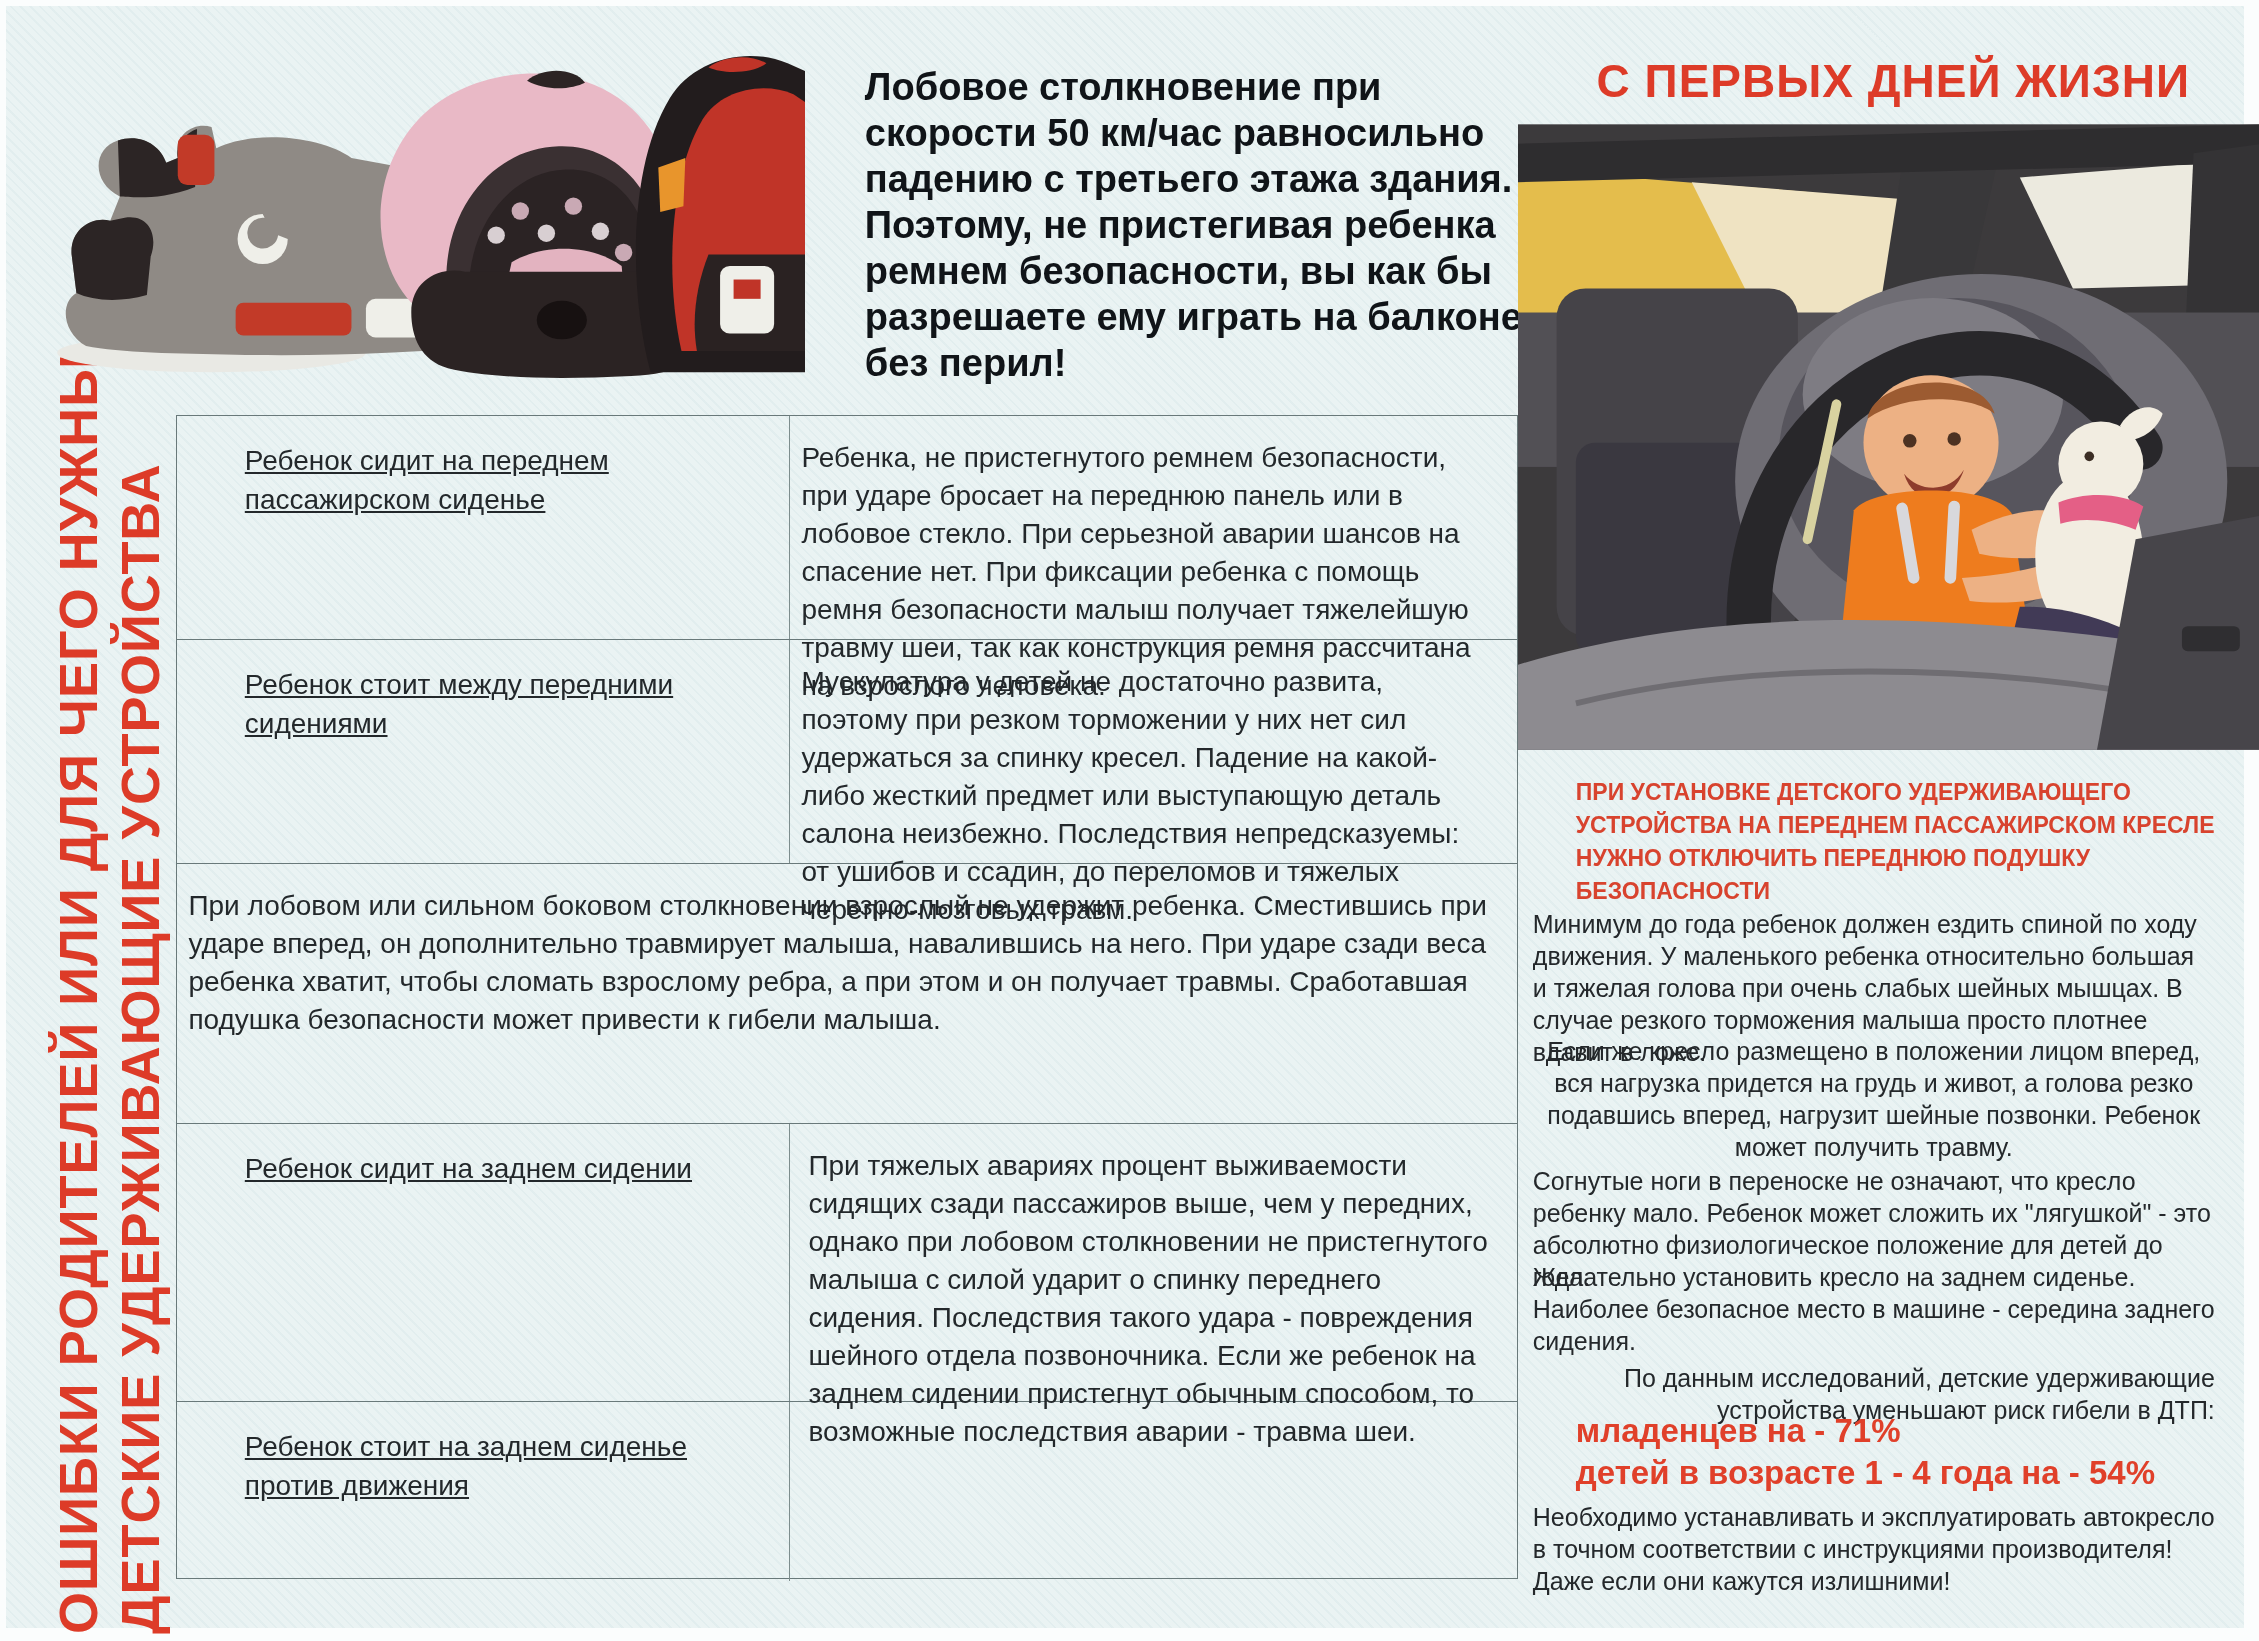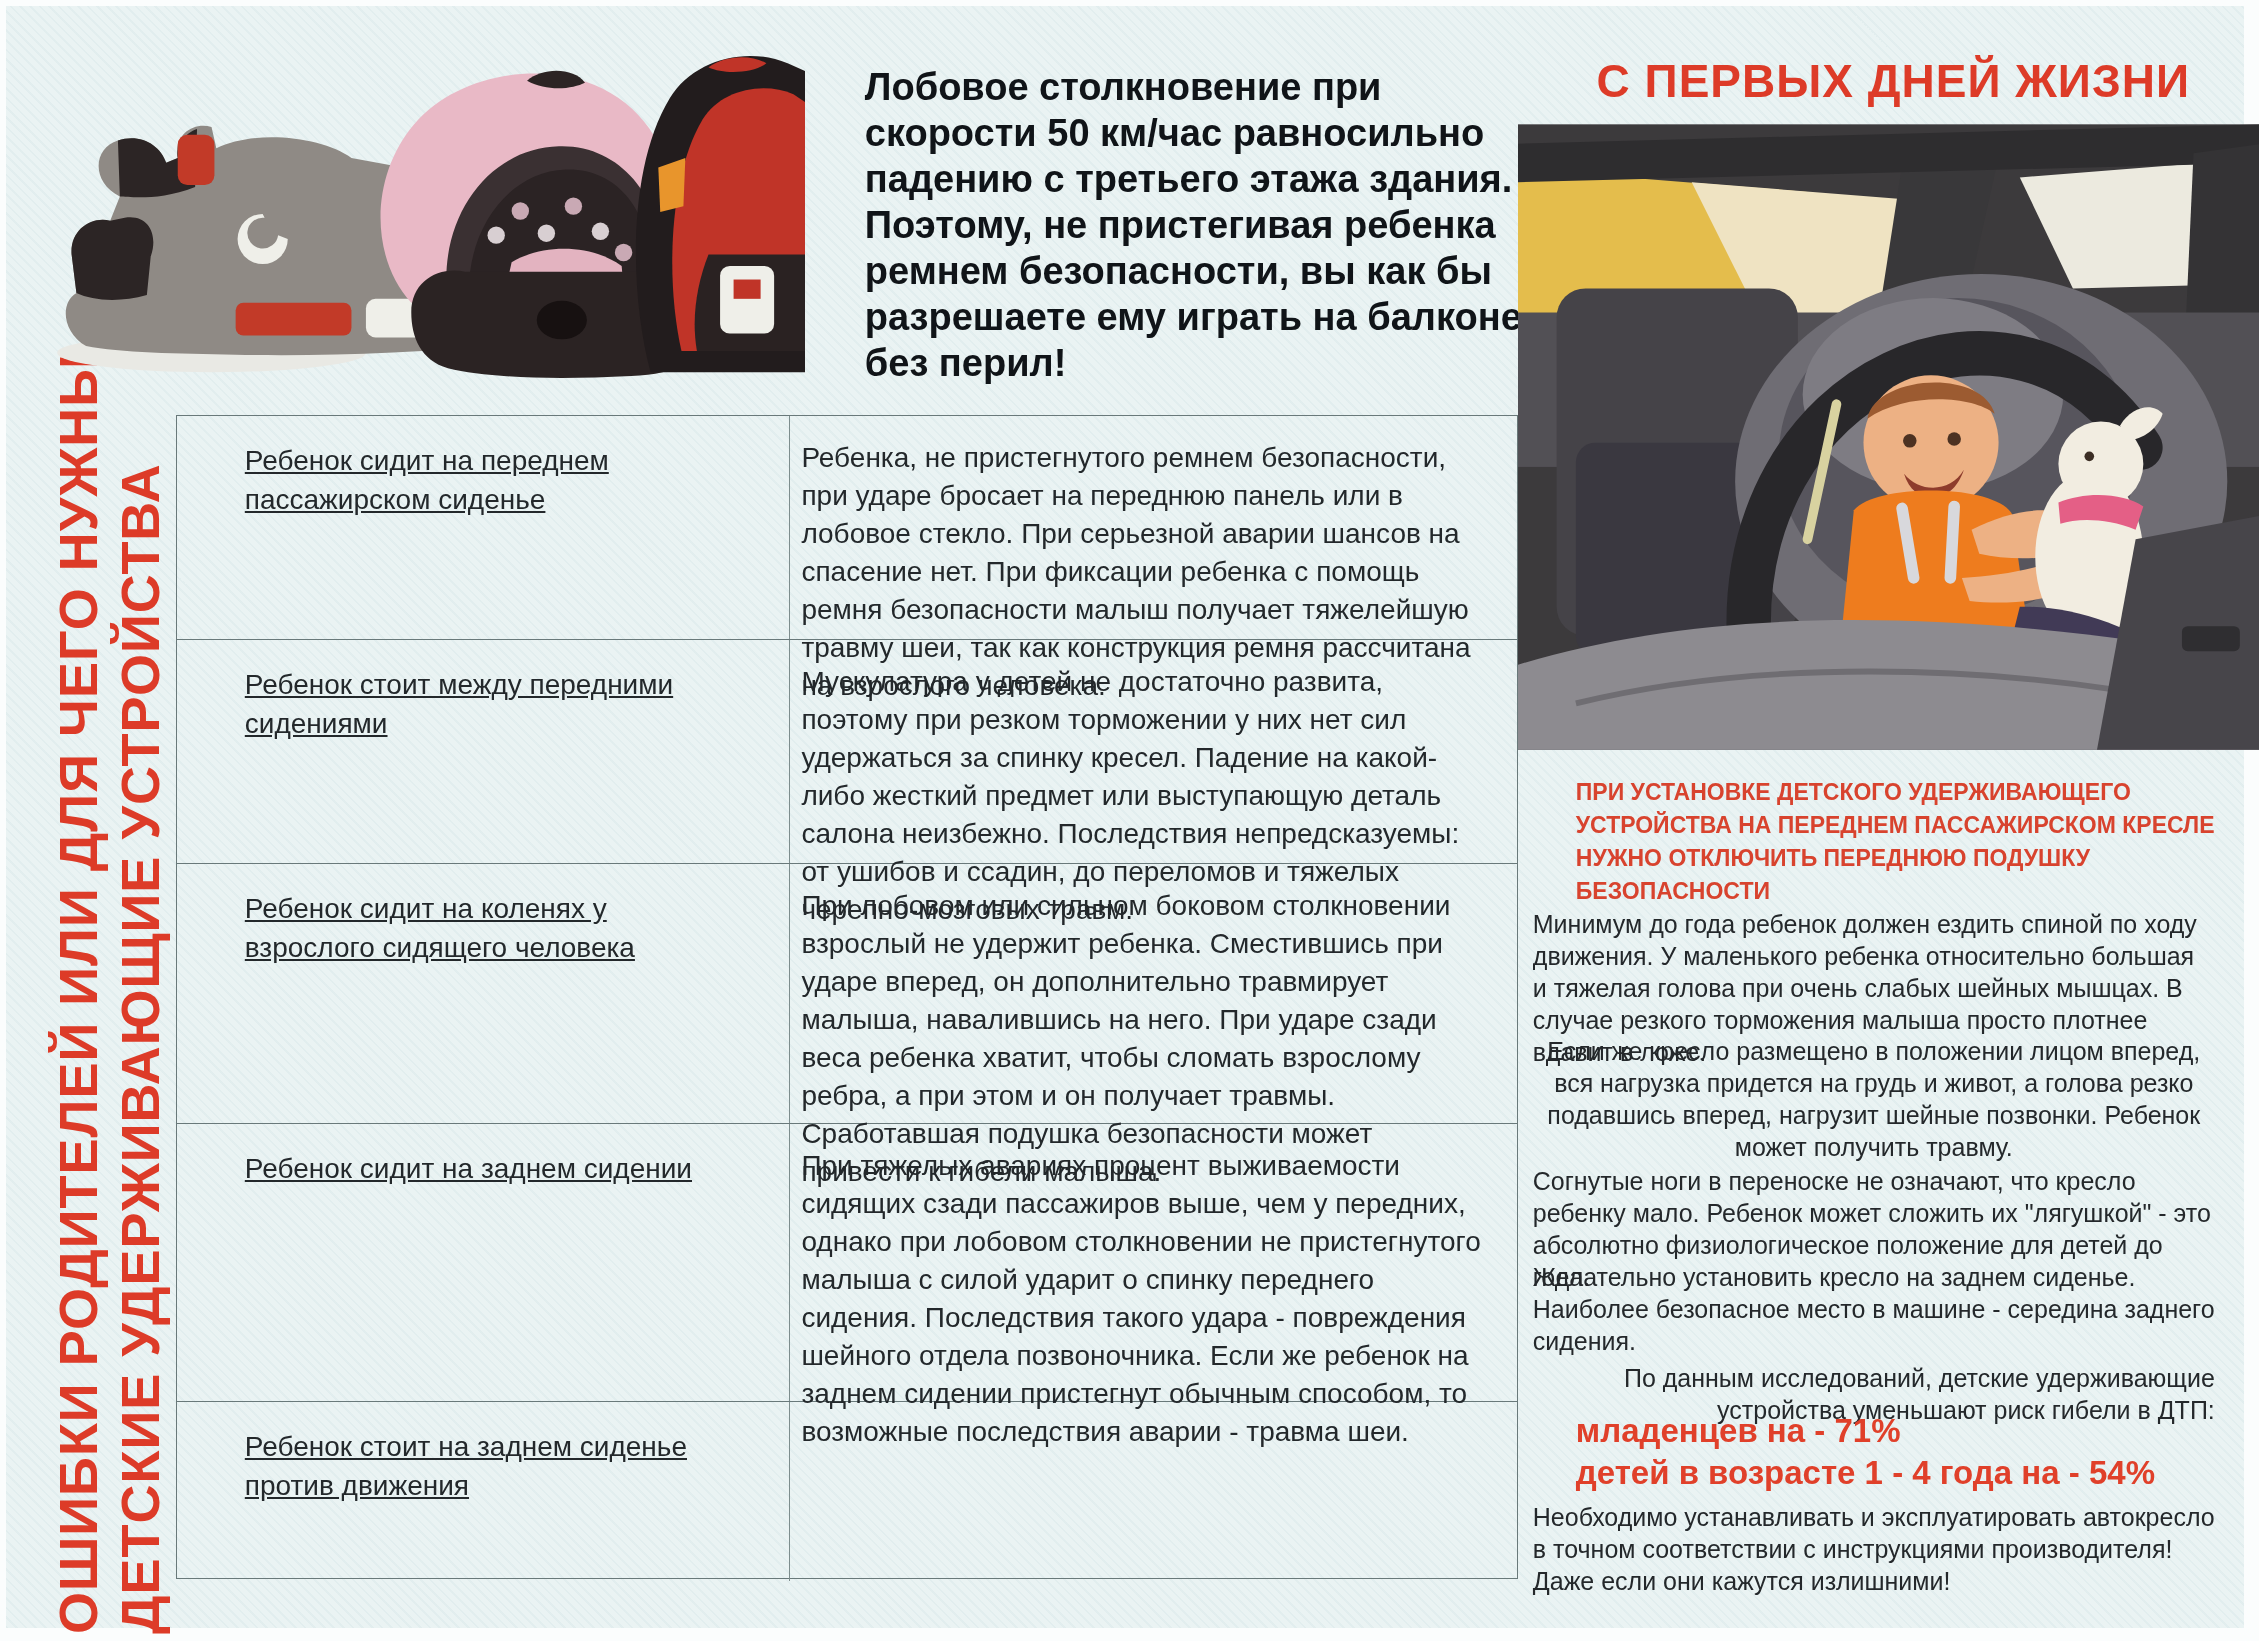--- a/index.html
+++ b/index.html
@@ -43,21 +43,21 @@
   .risk-row:last-child { border-bottom:none; }
   .cell-situation {
     width:613px; flex:0 0 613px; border-right:1px solid #7d8d8d;
     padding:25px 62px 9.7px 68px;
     font-size:28px; line-height:39px; color:#23282b;text-decoration:underline;
   }
   .cell-consequence {
     flex:1; padding:23px 23px 9.7px 11.6px;
     font-size:28px; line-height:38px; color:#23282b;
   }
-  .h232{height:224px;} .h269{height:260px;} .h288{height:278px;} .h185{height:179px;}
+  .h232{height:224px;} .h269{height:260px;} .h288{height:278px;gap:7px;} .h185{height:179px;}
 
   
   .right-title {
     position:absolute; left:1516px; top:48px; width:743px;
     text-align:center; color:#dd3b28; font-weight:bold; font-size:46px;
     letter-spacing:1px;
   }
   .baby-art { position:absolute; left:1512px; top:118px; width:745px; height:626px; }
 
   .warning-text {
@@ -190,21 +190,20 @@
   <div class="risk-table">
     <div class="risk-row h232">
       <div class="cell-situation">Ребенок сидит на переднем пассажирском сиденье</div>
       <div class="cell-consequence">Ребенка, не пристегнутого ремнем безопасности, при ударе бросает на переднюю панель или в лобовое стекло. При серьезной аварии шансов на спасение нет. При фиксации ребенка с помощь ремня безопасности малыш получает тяжелейшую травму шеи, так как конструкция ремня рассчитана на взрослого человека.</div>
     </div>
     <div class="risk-row h232">
       <div class="cell-situation">Ребенок стоит между передними сидениями</div>
       <div class="cell-consequence">Мускулатура у детей не достаточно развита, поэтому при резком торможении у них нет сил удержаться за спинку кресел. Падение на какой-либо жесткий предмет или выступающую деталь салона неизбежно. Последствия непредсказуемы: от ушибов и ссадин, до переломов и тяжелых черепно-мозговых травм.</div>
     </div>
     <div class="risk-row h269">
-      <div class="cell-situation">Ребенок сидит на коленях у взрослого сидящего человека</div>
       <div class="cell-consequence">При лобовом или сильном боковом столкновении взрослый не удержит ребенка. Сместившись при ударе вперед, он дополнительно травмирует малыша, навалившись на него. При ударе сзади веса ребенка хватит, чтобы сломать взрослому ребра, а при этом и он получает травмы. Сработавшая подушка безопасности может привести к гибели малыша.</div>
     </div>
     <div class="risk-row h288">
       <div class="cell-situation">Ребенок сидит на заднем сидении</div>
       <div class="cell-consequence">При тяжелых авариях процент выживаемости сидящих сзади пассажиров выше, чем у передних, однако при лобовом столкновении не пристегнутого малыша с силой ударит о спинку переднего сидения. Последствия такого удара - повреждения шейного отдела позвоночника. Если же ребенок на заднем сидении пристегнут обычным способом, то возможные последствия аварии - травма шеи.</div>
     </div>
     <div class="risk-row h185">
       <div class="cell-situation">Ребенок стоит на заднем сиденье против движения</div>
     </div>
   </div>

